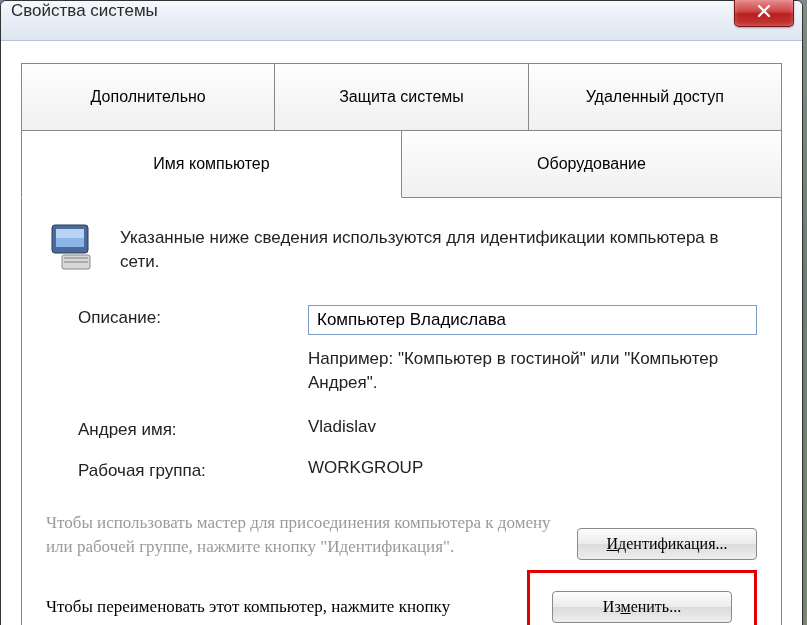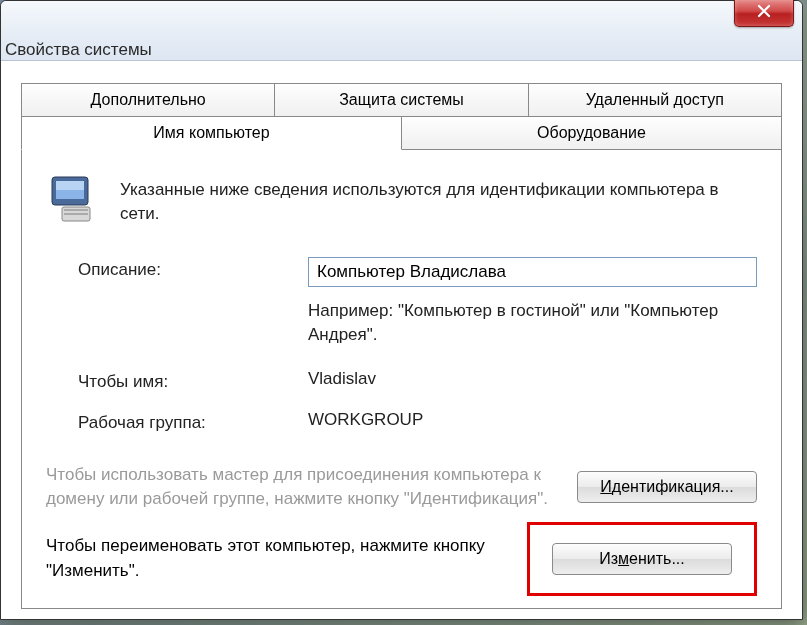--- a/index.html
+++ b/index.html
@@ -25,27 +25,27 @@
       position: absolute;
       left: 0;
       top: 0;
       width: 803px;
       background: #fff;
       border: 1px solid #333;
       border-radius: 6px 6px 0 0;
       box-shadow: 0 4px 20px rgba(0,0,0,0.4);
     }
     .titlebar {
-      height: 60px;
+      height: 40px;
       background: linear-gradient(to bottom, #f5f9fd 0%, #e8eef6 50%, #dde6f2 100%);
       border-bottom: 1px solid #b8c4d4;
       border-radius: 6px 6px 0 0;
       display: flex;
-      align-items: flex-end;
-      padding: 0 4px;
+      align-items: flex-start;
+      padding: 0 10px;
       position: relative;
     }
     .title-text {
       color: #2a2a2a;
       font-size: 17px;
     }
     .close-btn {
       position: absolute;
       right: 8px;
       top: -2px;
@@ -70,21 +70,21 @@
     .tab-row {
       display: flex;
       position: relative;
     }
     .tab-row-1 { z-index: 1; }
     .tab-row-2 { z-index: 2; margin-top: -1px; }
     .tab {
       flex: 1;
       border: 1px solid #888;
       background: linear-gradient(to bottom, #fefefe 0%, #f0f0f0 100%);
-      padding: 7px 0;
+      padding: 24px 0;
       text-align: center;
       font-size: 16px;
       cursor: pointer;
       position: relative;
     }
     .tab + .tab { border-left: none; }
     .tab.active {
       background: #fff;
       border-bottom: 1px solid #fff;
       z-index: 3;
@@ -143,23 +143,24 @@
       outline: none;
     }
     .hint {
       font-size: 17px;
       color: #222;
       margin-top: 12px;
       line-height: 1.4;
     }
     .action-row {
       display: flex;
-      align-items: center;
+      align-items: flex-end;
       gap: 20px;
       margin-top: 30px;
+      font-family: Liberation Serif, serif;
     }
     .action-text {
       flex: 1;
       font-size: 17px;
       line-height: 1.45;
     }
     .action-text.disabled { color: #9a9a9a; }
     .win-button {
       width: 180px;
       padding: 6px 0;
@@ -227,21 +228,21 @@
 
       <div class="form-row">
         <div class="form-label">Описание:</div>
         <div class="form-value">
           <input type="text" class="text-input" value="Компьютер Владислава" style="">
           <div class="hint">Например: "Компьютер в гостиной" или "Компьютер Андрея".</div>
         </div>
       </div>
 
       <div class="form-row" style="margin-top:22px;">
-        <div class="form-label">Чтобы имя:</div>
+        <div class="form-label">Андрея имя:</div>
         <div class="form-value">Vladislav</div>
       </div>
 
       <div class="form-row" style="margin-top:18px;">
         <div class="form-label">Рабочая группа:</div>
         <div class="form-value">WORKGROUP</div>
       </div>
 
       <div class="action-row">
         <div class="action-text disabled">Чтобы использовать мастер для присоединения компьютера к домену или рабочей группе, нажмите кнопку "Идентификация".</div>

